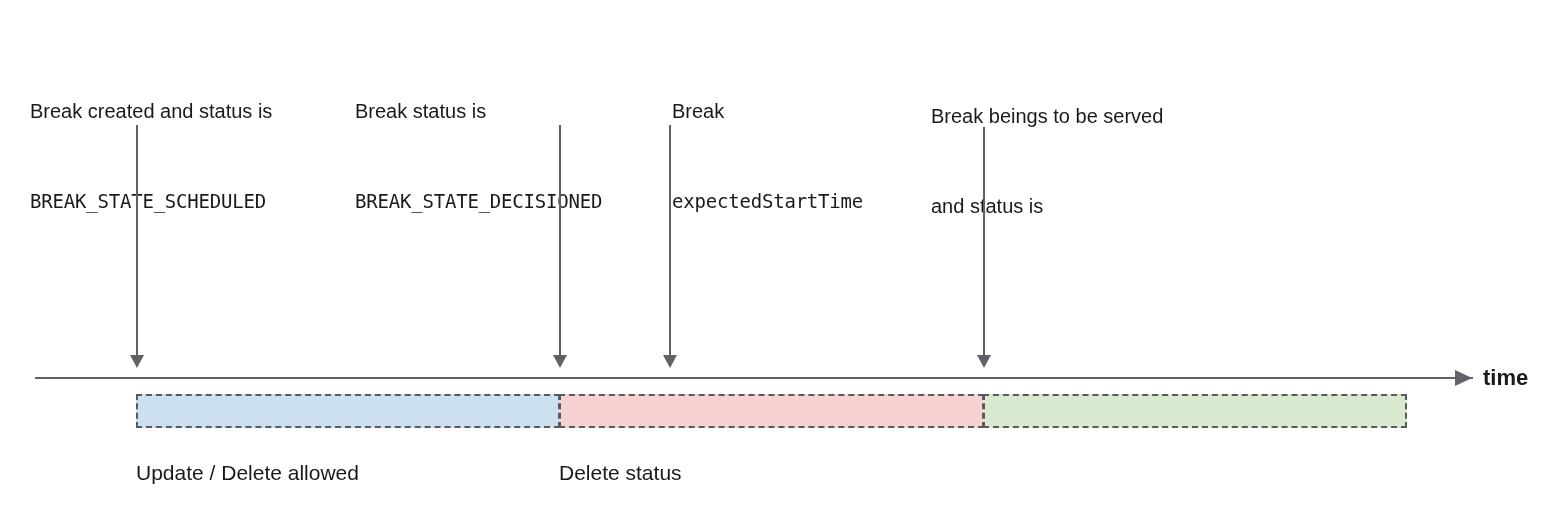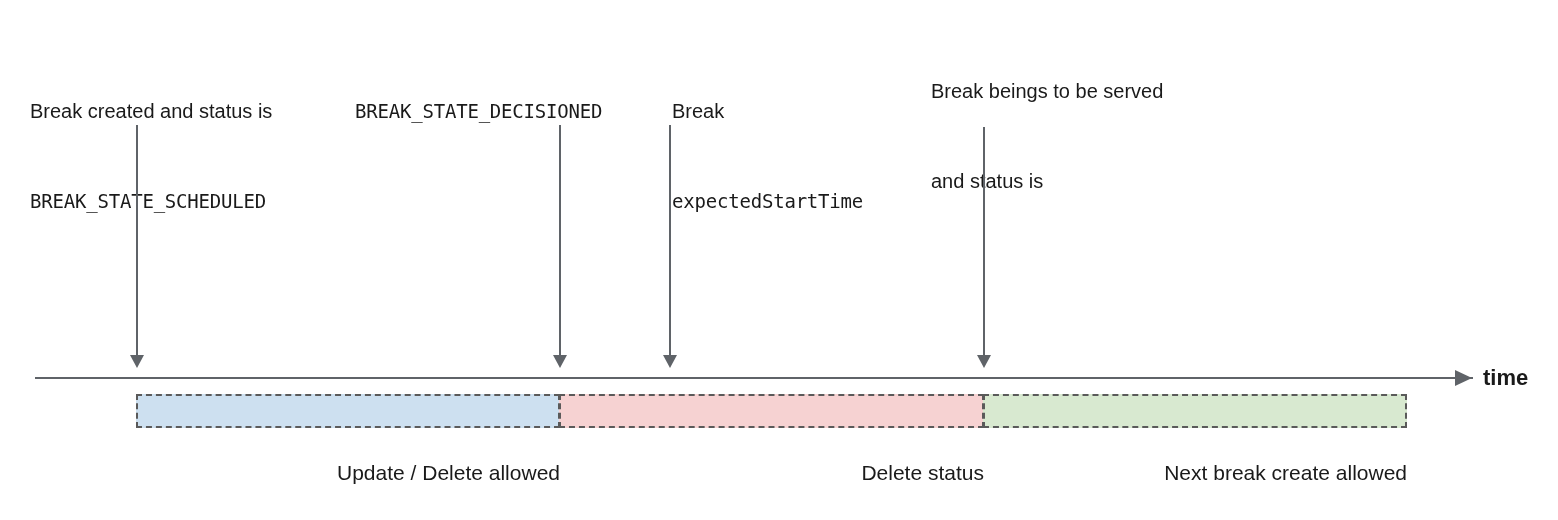--- a/index.html
+++ b/index.html
@@ -36,21 +36,21 @@
   .annot .mono {
     font-family: "DejaVu Sans Mono", "Liberation Mono", monospace;
     font-size: 19px;
     letter-spacing: -0.2px;
   }
   .annot-line { display: block; }
 
   .annot-0 { left: 30px;  top: 36px; }
   .annot-1 { left: 355px; top: 36px; }
   .annot-2 { left: 672px; top: 36px; }
-  .annot-3 { left: 931px; top: 16px; }
+  .annot-3 { left: 931px; top: 41px; }
 
   
   .marker-arrow {
     position: absolute;
     width: 14px;
   }
   .marker-arrow .shaft {
     position: absolute;
     left: 6px;
     top: 0;
@@ -105,35 +105,36 @@
     border: 2px dashed #5a5a5a;
   }
 
   
   .caption {
     position: absolute;
     top: 459px;
     font-size: 21px;
     line-height: 28px;
     color: #1a1a1a;
-    text-align: right;
+    text-align: left;
     white-space: nowrap;
   }
 </style>
 </head>
 <body>
 
 <div id="stage">
 
   <div class="annot annot-0">
     <span class="annot-line sans">Break created and status is</span>
     <span class="annot-line mono">BREAK_STATE_SCHEDULED</span>
   </div>
 
   <div class="annot annot-1">
+    <span class="annot-line sans">Break status is</span>
     <span class="annot-line mono">BREAK_STATE_DECISIONED</span>
   </div>
 
   <div class="annot annot-2">
     <span class="annot-line sans">Break</span>
     <span class="annot-line mono">expectedStartTime</span>
   </div>
 
   <div class="annot annot-3">
     <span class="annot-line sans">Break beings to be served</span>
@@ -163,15 +164,14 @@
   <div id="axis-line"></div>
   <div id="axis-arrowhead"></div>
   <div id="axis-label">time</div>
 
   <div class="phase-bar" style="left: 136px; width: 424px; background: rgb(205, 224, 240); border-color: rgb(90, 90, 90);"></div>
   <div class="phase-bar" style="left: 559px; width: 425px; background: rgb(246, 210, 210); border-color: rgb(90, 90, 90);"></div>
   <div class="phase-bar" style="left: 983px; width: 424px; background: rgb(216, 233, 208); border-color: rgb(90, 90, 90);"></div>
 
   <div class="caption" style="left:136px; width:424px;">Update / Delete allowed</div>
   <div class="caption" style="left:559px; width:425px;">Delete status</div>
-  <div class="caption" style="left:983px; width:424px;">Next break create allowed</div>
 
 </div>
 
 </body></html>

